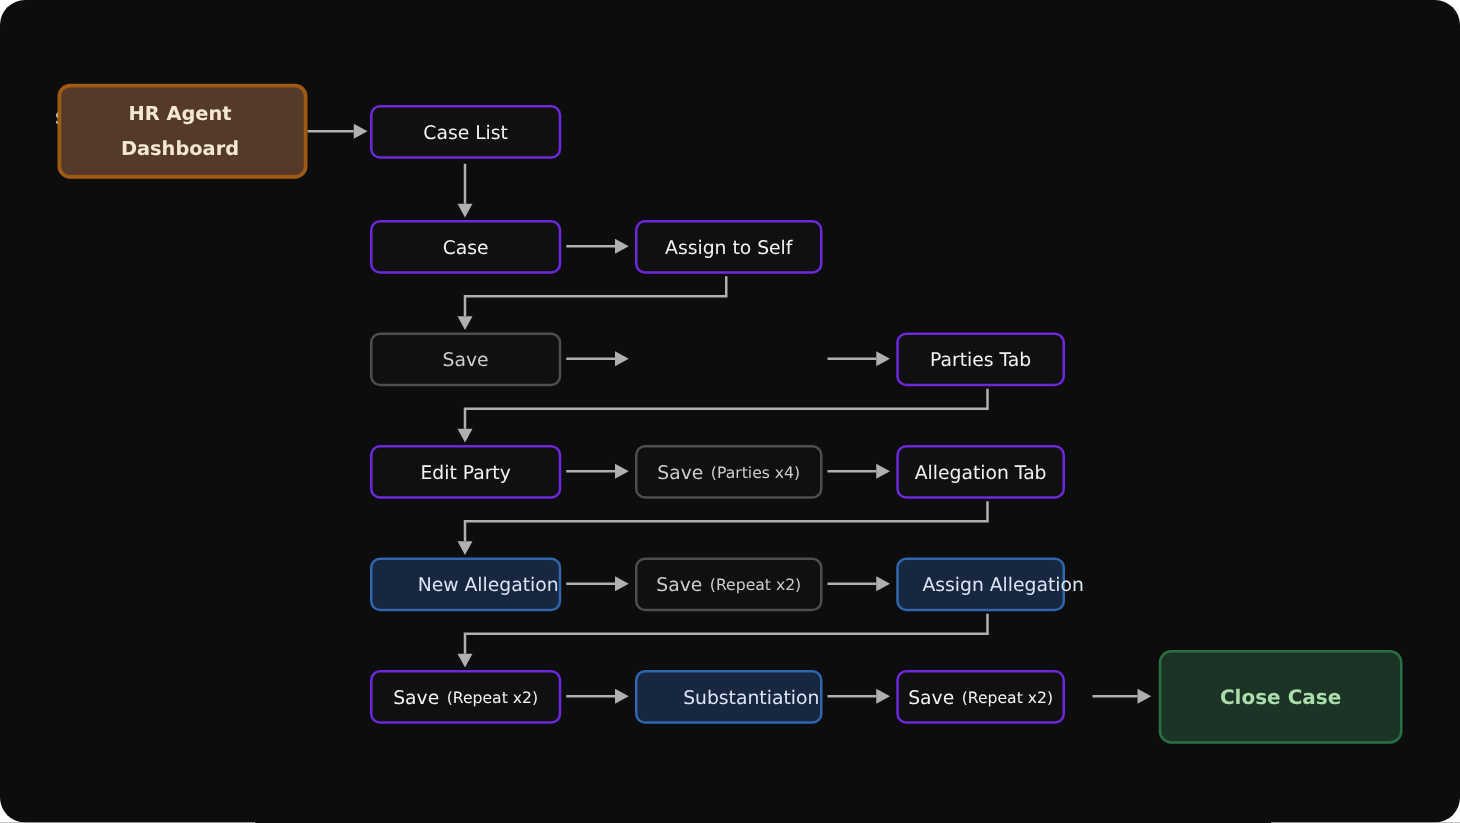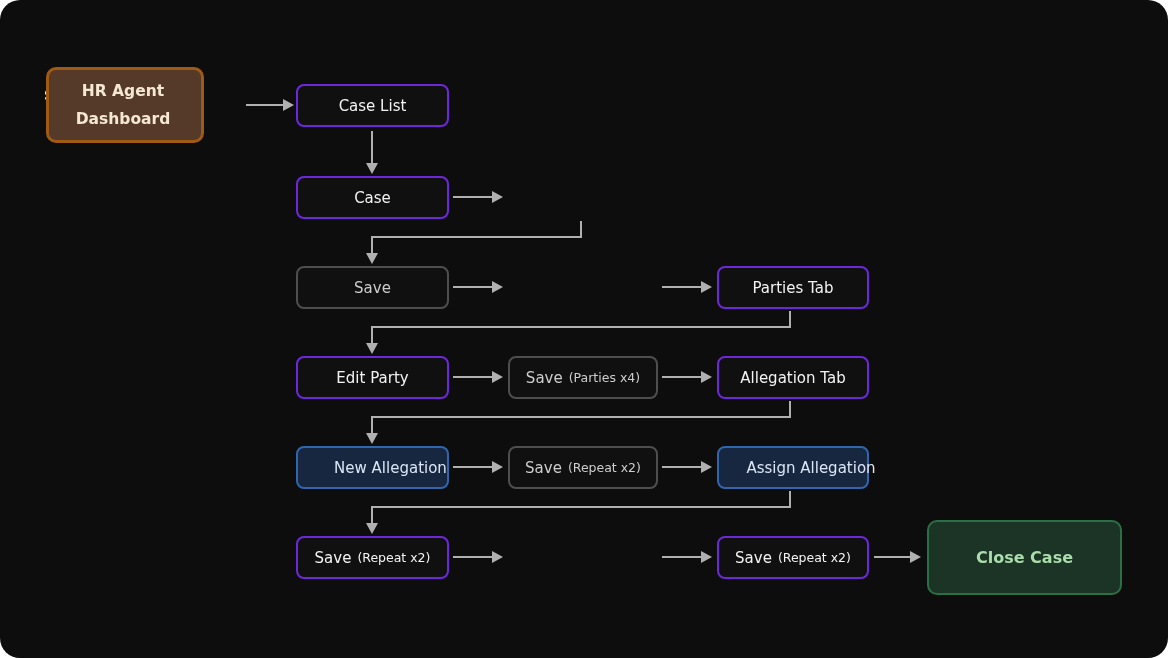--- a/index.html
+++ b/index.html
@@ -78,21 +78,21 @@
     font-size: 16px;
     border-radius: 10px;
   }
   .suffix {
     font-size: 12.5px;
     margin-left: 6px;
   }
   
   .c1 { left: 296px; width: 153px; }
   .c2 { left: 508px; width: 150px; }
-  .c3 { left: 717px; width: 152px; }
+  .c3 { left: 717px; width: 135px; }
   .r1 { top: 84px;  height: 43px; }
   .r2 { top: 176px; height: 43px; text-align: right; }
   .r3 { top: 266px; height: 43px; }
   .r4 { top: 356px; height: 43px; }
   .r5 { top: 446px; height: 43px; }
   .r6 { top: 536px; height: 43px; }
 </style>
 </head>
 <body>
 
@@ -143,31 +143,34 @@
       <polygon points="712,467 701,461 701,473"></polygon>
       <polygon points="372,534 366,523 378,523"></polygon>
       <polygon points="503,557 492,551 492,563"></polygon>
       <polygon points="712,557 701,551 701,563"></polygon>
       <polygon points="921,557 910,551 910,563"></polygon>
     </g>
   </svg>
 
   <div class="start-label">START</div>
 
-  <div class="node start-node" style="left:46px; top:67px; width:158px; height:76px;padding-left:24px;">
+  <div class="node start-node" style="left:46px; top:67px; width:200px; height:76px;padding-left:24px;">
     <span>HR Agent Dashboard</span>
   </div>
 
   <div class="node bright c1 r1">
     <span>Case List</span>
   </div>
 
   <div class="node bright c1 r2">
     <span>Case</span>
   </div>
+  <div class="node bright c2 r2">
+    <span>Assign to Self</span>
+  </div>
 
   <div class="node dim c1 r3">
     <span>Save</span>
   </div>
   <div class="node bright c3 r3">
     <span>Parties Tab</span>
   </div>
 
   <div class="node bright c1 r4">
     <span>Edit Party</span>
@@ -188,20 +191,23 @@
     <span class="suffix">(Repeat x2)</span>
   </div>
   <div class="node blue c3 r5">
     <span>Assign Allegation</span>
   </div>
 
   <div class="node bright c1 r6">
     <span>Save</span>
     <span class="suffix">(Repeat x2)</span>
   </div>
+  <div class="node blue c2 r6">
+    <span>Substantiation</span>
+  </div>
   <div class="node bright c3 r6">
     <span>Save</span>
     <span class="suffix">(Repeat x2)</span>
   </div>
 
   <div class="node end-node" style="left:927px; top:520px; width:195px; height:75px;">
     <span>Close Case</span>
   </div>
 
 </div>

